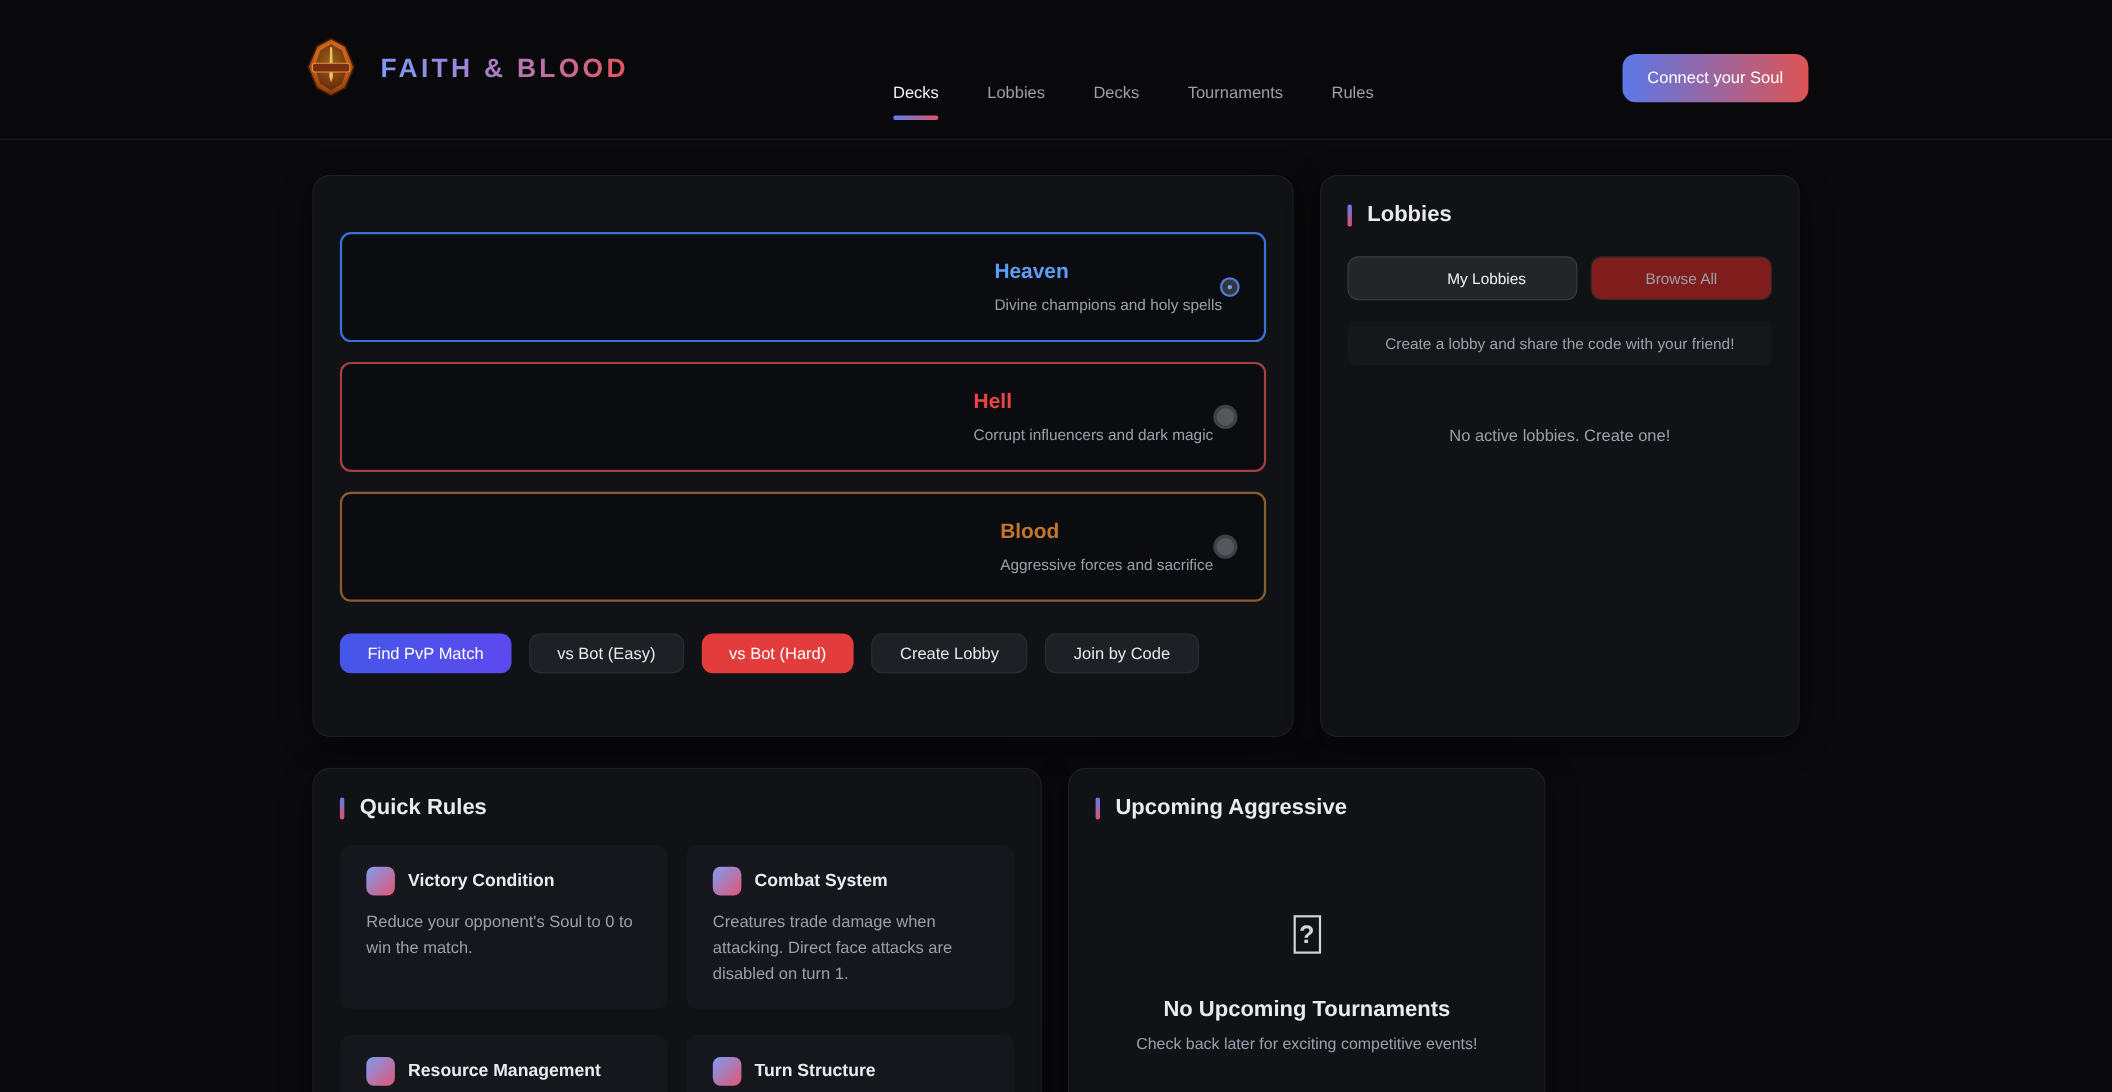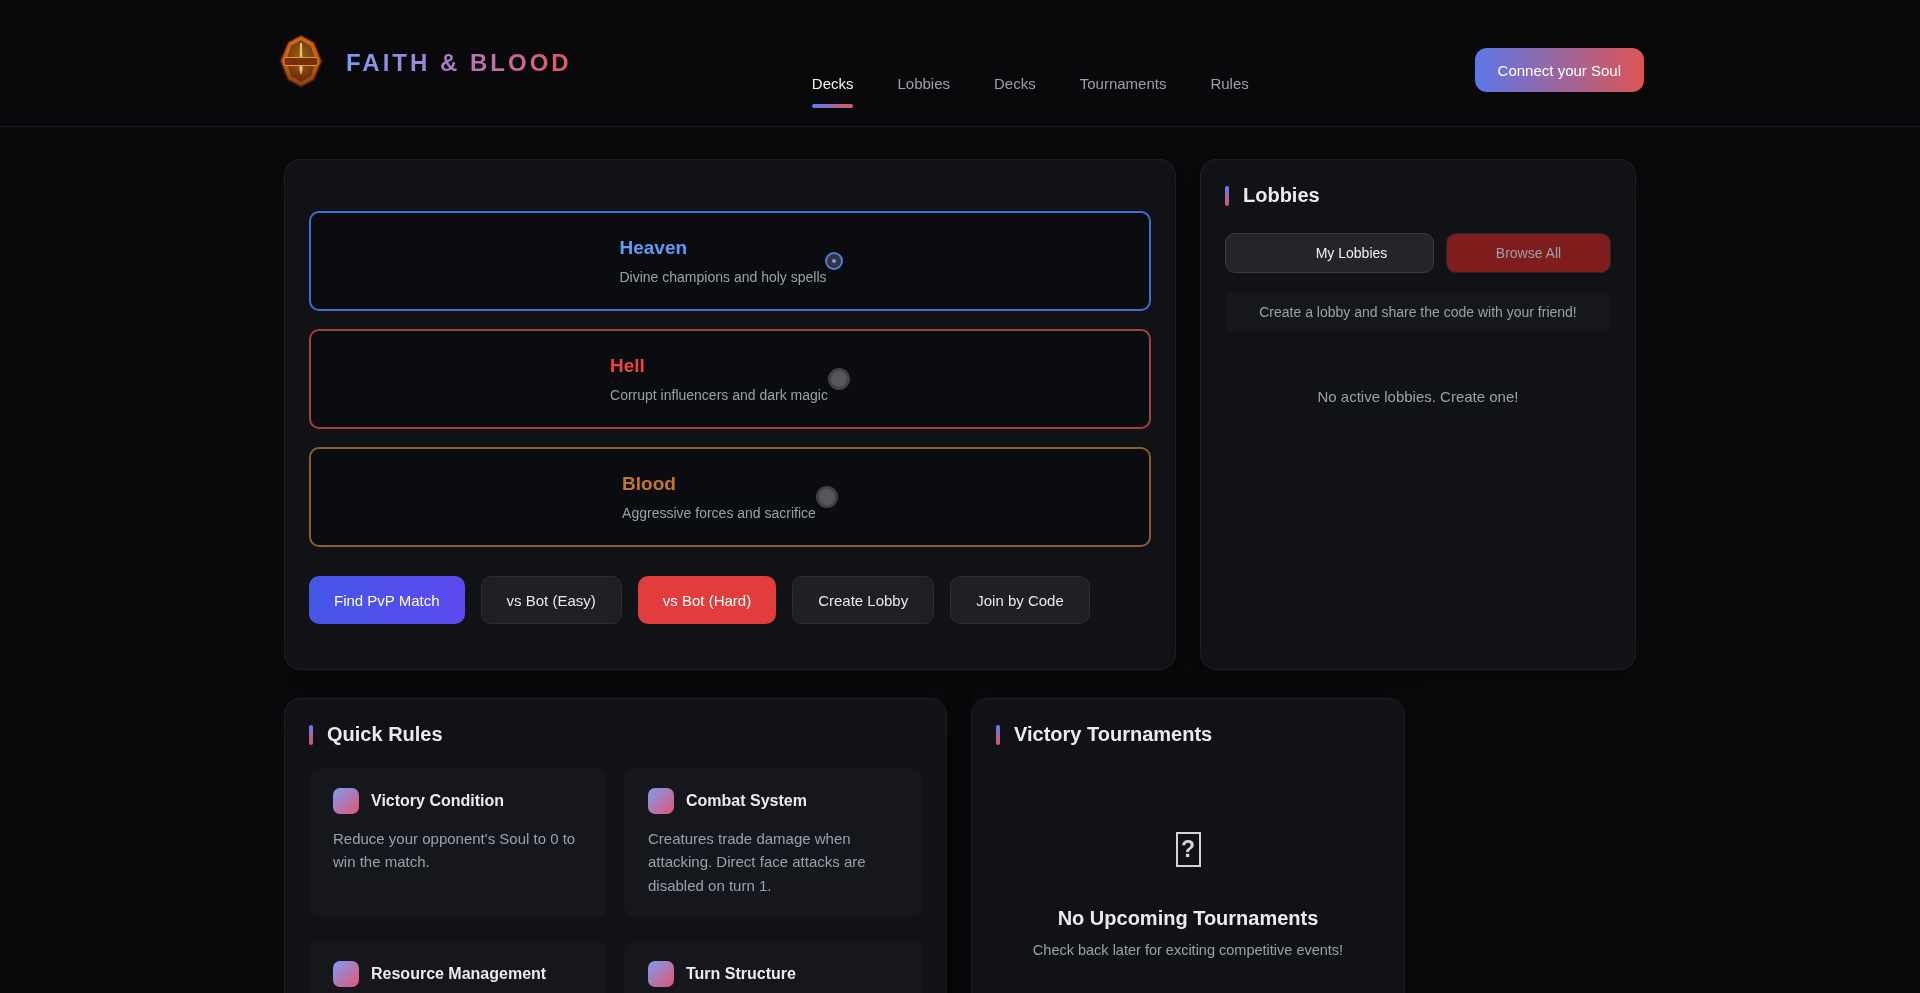--- a/index.html
+++ b/index.html
@@ -43,42 +43,42 @@
   .panel-lobbies { width: 436px; height: 511px; }
   .panel-rules { width: 663px; height: 440px; }
   .panel-tournaments { width: 434px; height: 440px; }
   .panel-title-row { display: flex; align-items: center; gap: 14px; }
   .title-bar { width: 4px; height: 20px; border-radius: 2px; background: linear-gradient(180deg, #5d7ef2, #e0506a); flex: none; }
   .panel-title { font-size: 20px; font-weight: bold; color: #e9ebef; }
   
   .deck-list { margin-top: 27px; display: flex; flex-direction: column; gap: 18px; }
   .deck-card {
     border-radius: 10px; background: #0b0c0f; padding: 21px 24px; height: 100px;
-    display: flex; align-items: center; justify-content: center; cursor: pointer;
+    display: flex; align-items: center; justify-content: flex-end; cursor: pointer;
   }
   .deck-card.heaven { border: 2px solid #3c6fd6; }
   .deck-card.hell   { border: 2px solid #a54040; }
   .deck-card.blood  { border: 2px solid #8a5d2e; }
   .deck-name { font-size: 19px; font-weight: bold; }
   .heaven .deck-name { color: #5f9df6; }
   .hell   .deck-name { color: #ef4444; }
   .blood  .deck-name { color: #c5762e; }
   .deck-desc { margin-top: 10px; font-size: 14px; color: #9aa0ab; }
   .radio-selected {
     width: 14px; height: 14px; background: #6ba4f8; border: 5px solid #33353b;
     border-radius: 50%; box-shadow: 0 0 0 2px #4a7fd8; flex: none; cursor: pointer;
   }
   .radio-unselected {
     width: 22px; height: 22px; background: #55575d; border: 3px solid #3f4147;
     border-radius: 50%; flex: none; cursor: pointer;
   }
   
   .actions { margin-top: 29px; display: flex; gap: 16px; }
   .btn {
-    height: 48px; border-radius: 10px; font-size: 15px; padding: 0 25px;
+    height: 36px; border-radius: 10px; font-size: 15px; padding: 0 25px;
     display: inline-flex; align-items: center; justify-content: center;
     border: none; font-family: inherit; cursor: pointer; white-space: nowrap;
   }
   .btn-primary { background: linear-gradient(100deg, #4457e7, #5d49ef); color: #ffffff; }
   .btn-dark { background: #1e2025; color: #e8e9eb; border: 1px solid #2b2d33; }
   .btn-danger { background: #e23c3c; color: #ffffff; }
   
   .tabs { margin-top: 26px; display: flex; gap: 12px; }
   .tab {
     flex: 1; height: 40px; border-radius: 10px; display: flex; align-items: center;
@@ -231,21 +231,21 @@
             <span class="rule-title">Turn Structure</span>
           </div>
 
         </div>
       </div>
     </div>
 
     <div class="panel panel-tournaments">
       <div class="panel-title-row">
         <span class="title-bar"></span>
-        <span class="panel-title">Victory Tournaments</span>
+        <span class="panel-title">Upcoming Aggressive</span>
       </div>
       <div class="tourney-empty">
         <span class="tofu-box">?</span>
         <div class="tourney-title">No Upcoming Tournaments</div>
         <div class="tourney-msg">Check back later for exciting competitive events!</div>
       </div>
     </div>
   </div>
 </div>
 

